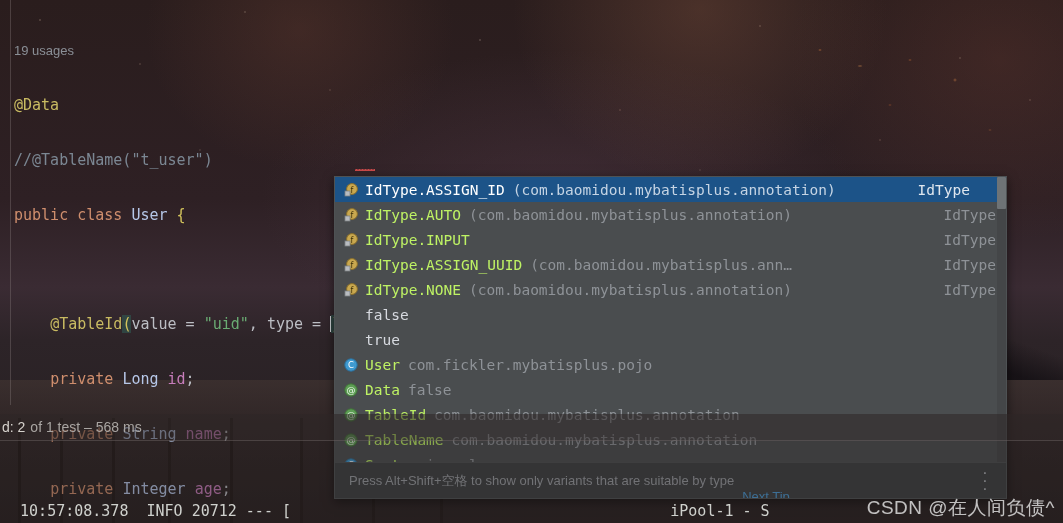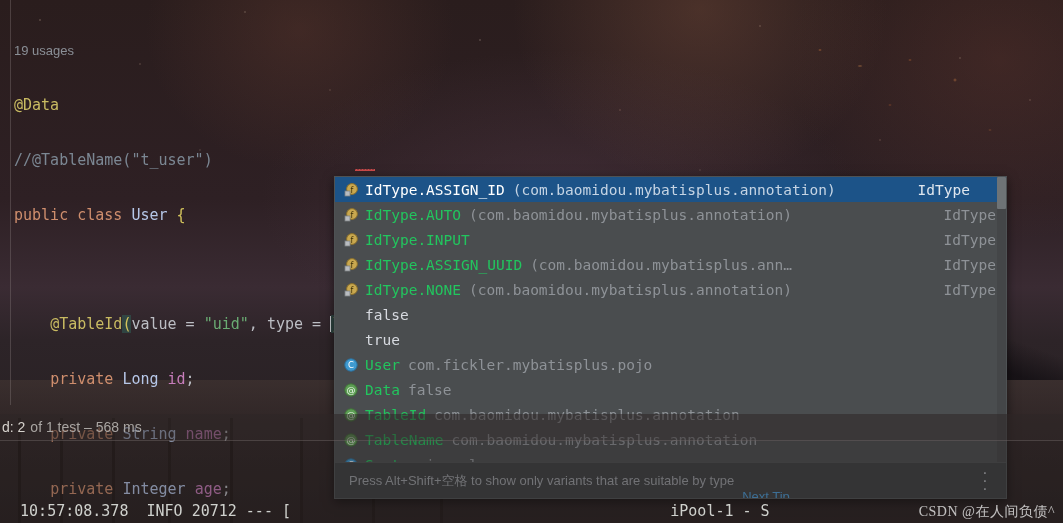--- a/index.html
+++ b/index.html
@@ -129,21 +129,21 @@
     height: 25px;
     display: flex; align-items: center;
     padding-left: 8px;
     font-size: 14.5px;
     font-family: "DejaVu Sans Mono", monospace;
     white-space: nowrap;
     color: #bcbec4;
   }
   .row.selected { background: #1c5388; }
   .row .ico { width: 22px; flex: 0 0 22px; display: flex; align-items: center; }
-  .row .name { color: #22c55e; }
+  .row .name { color: #bef264; }
   .row.selected .name { color: #ffffff; }
   .row .pkg { color: #8e9297; margin-left: 8px; }
   .row.selected .pkg { color: #c5d4e4; }
   .row .ret {
     position: absolute; right: 10px;
     color: #8e9297;
   }
   .row.selected .ret { color: #dfe6ee; right: 36px; }
   .row .kwname { color: #d7dae0; font-weight: normal; }
 
@@ -191,22 +191,22 @@
     font-size: 15px;
     line-height: 28px;
     color: #cfd1cd;
     white-space: pre;
     padding-left: 2px;
     overflow: hidden;
   }
   .console .ln { height: 28px; }
   .watermark {
     position: absolute; right: 8px; bottom: 2px;
-    font-family: Liberation Serif, serif;
-    font-size: 14px;
+    font-family: Liberation Sans, sans-serif;
+    font-size: 19px;
     color: rgba(228,228,228,0.82);
     letter-spacing: 0.5px;
   }
 </style>
 </head>
 <body>
 
 <div id="screen">
 
   <div class="bg-layer"></div>

